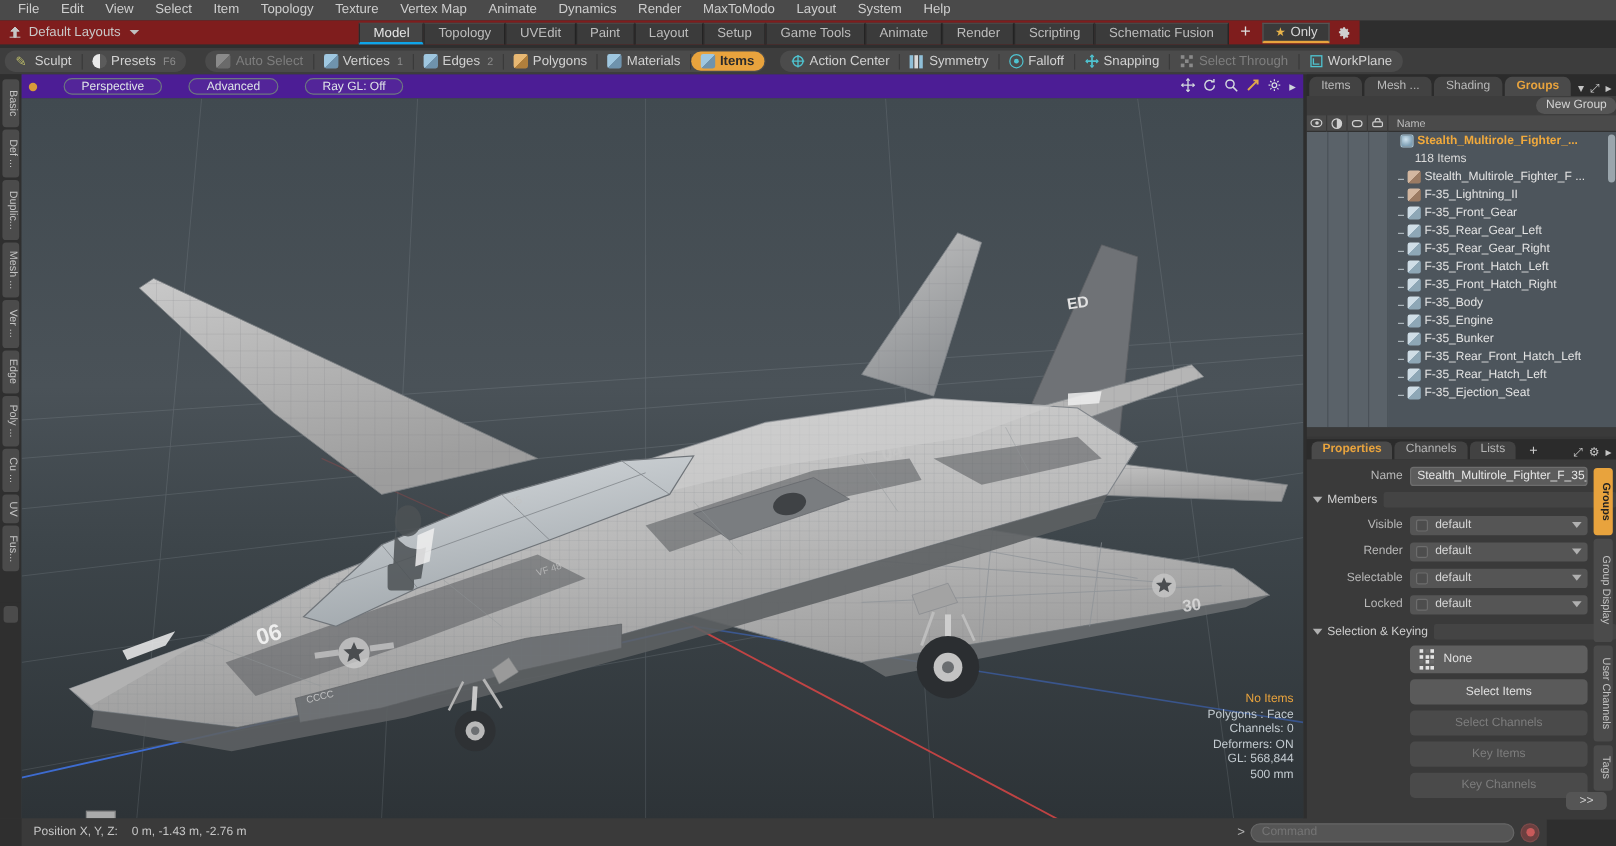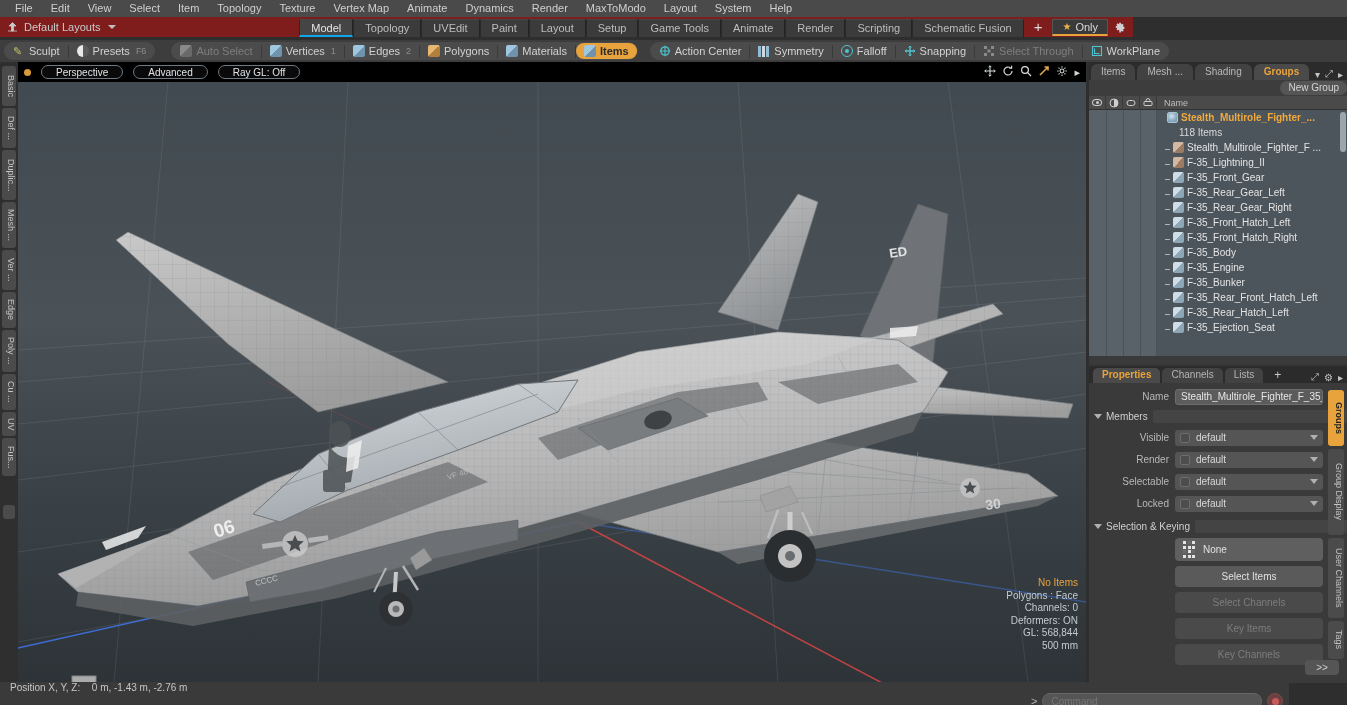--- a/index.html
+++ b/index.html
@@ -82,21 +82,21 @@
   .sphere-half { width:12px;height:12px;border-radius:50%;background:linear-gradient(90deg,#e9e9e9 0 50%,#5b5b5b 50% 100%); }
   .pencil { color:#bfbf6a; font-size:11px;}
   .bars { display:flex; gap:1px; align-items:center;}
   .bars i { display:block; width:3px; height:11px; background:#8fbfd8;}
   .bars i:nth-child(2){background:#d8d8d8;}
 
   
   .vp-wrap { position: absolute; left: 18px; top: 62px; width: 1068px; height: 620px; background:#3a4248; }
   .vp-header {
     position:absolute; left:0; top:0; width:100%; height:20px;
-    background:#000000; display:flex; align-items:center; padding: 0 6px; gap:10px;
+    background:#4c1d95; display:flex; align-items:center; padding: 0 6px; gap:22px;
   }
   .vp-dot { width:7px;height:7px;border-radius:50%; background:#d89b3a; }
   .vp-btn {
     height:14px; padding:0 14px; border:1px solid #6d7880; border-radius:7px;
     color:#dfe4e8; font-size:10px; line-height:13px; background:rgba(255,255,255,0.04);
     white-space:nowrap;
   }
   .vp-icons { margin-left:auto; display:flex; align-items:center; gap:6px; color:#cfd6db; }
   .vp-icons span { font-size:11px; }
 
@@ -203,21 +203,21 @@
   .dotgrid i.off{background:#6a6a6a;}
   .chev-btn {
     position:absolute; right:8px; bottom:8px; width:34px; height:15px; background:#555;
     border-radius:4px; display:flex; align-items:center; justify-content:center;
     font-size:10px; color:#d0d0d0;
   }
 
   
   .statusbar {
     position:absolute; left:0; bottom:0; width:1289px; height:23px; background:#3a3a3a;
-    display:flex; flex-direction:column;
+    display:flex; align-items:center;
   }
   .sb-left { width:18px; height:23px; background:#2f2f2f; display:flex;align-items:center;justify-content:center;}
   .sb-pos { padding-left:10px; font-size:10px; color:#c6c6c6; }
   .sb-right { margin-left:auto; display:flex; align-items:center; gap:5px; padding-right:6px; width:262px;}
   .chev-r { color:#b5b5b5; font-size:11px; padding-left:4px;}
   .cmd-field {
     flex:1; height:16px; background:#555; border:1px solid #666; border-radius:8px;
     display:flex; align-items:center; padding:0 8px; font-size:10px; color:#9a9a9a;
   }
   .rec-btn { width:16px;height:16px;border-radius:50%;background:#6b4040;border:1px solid #7d4a4a;

